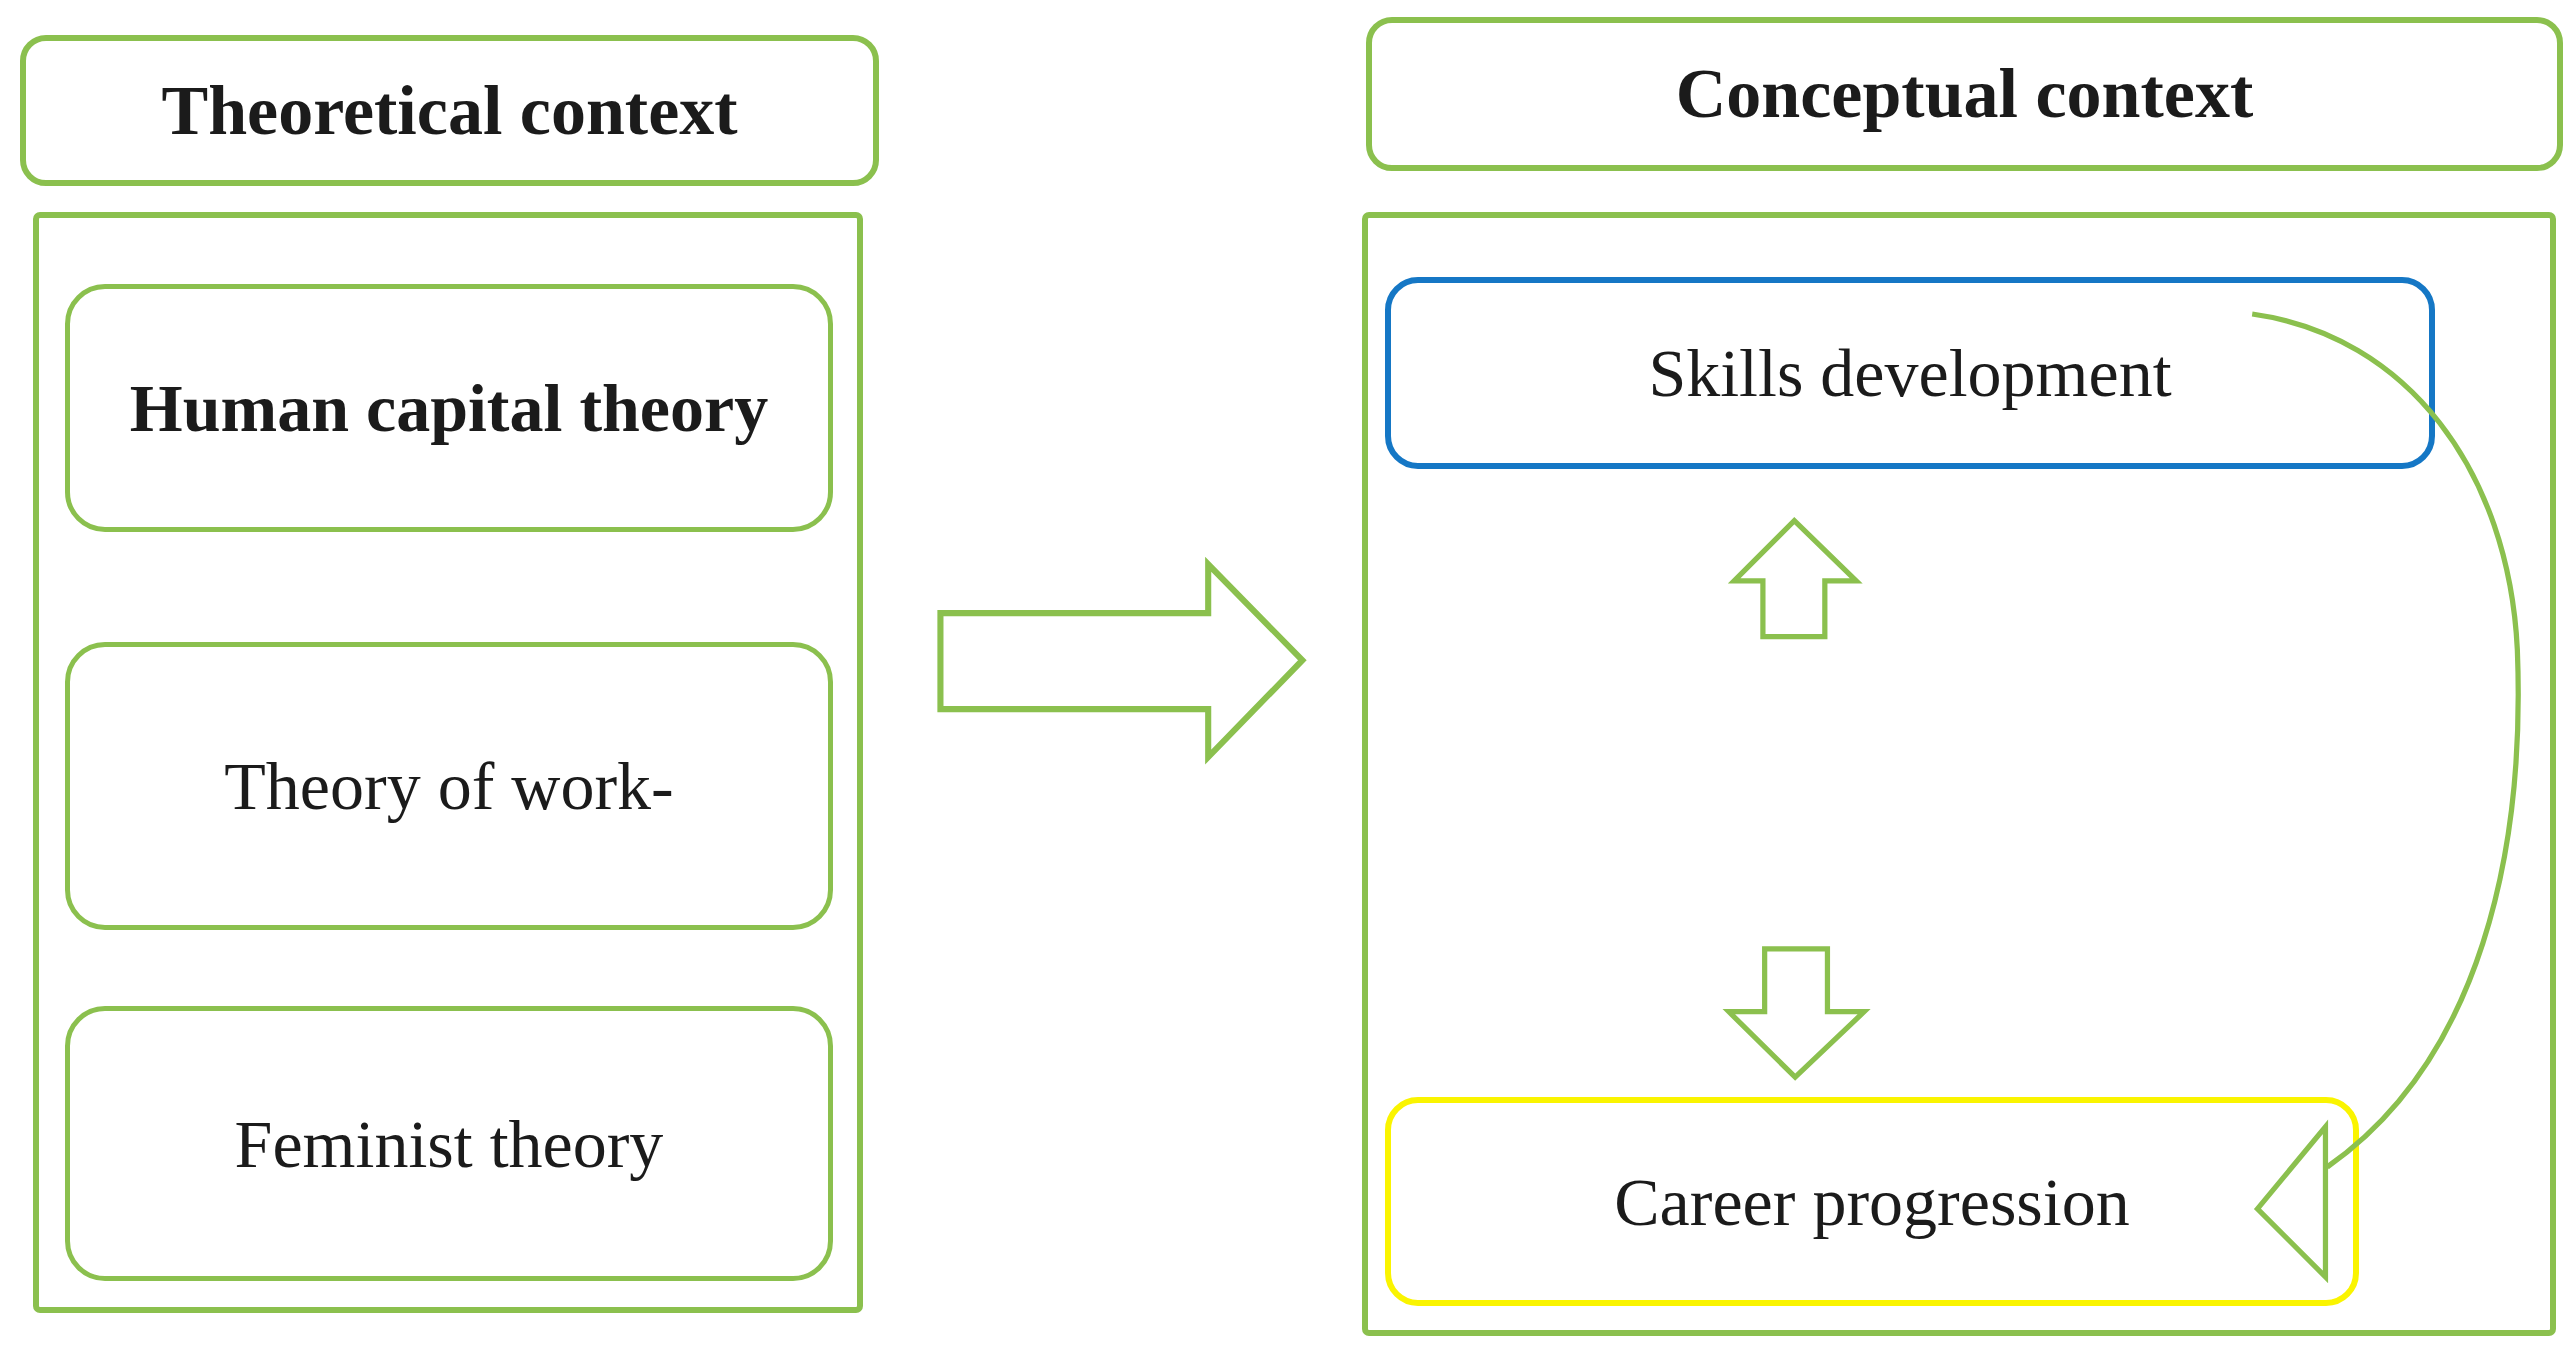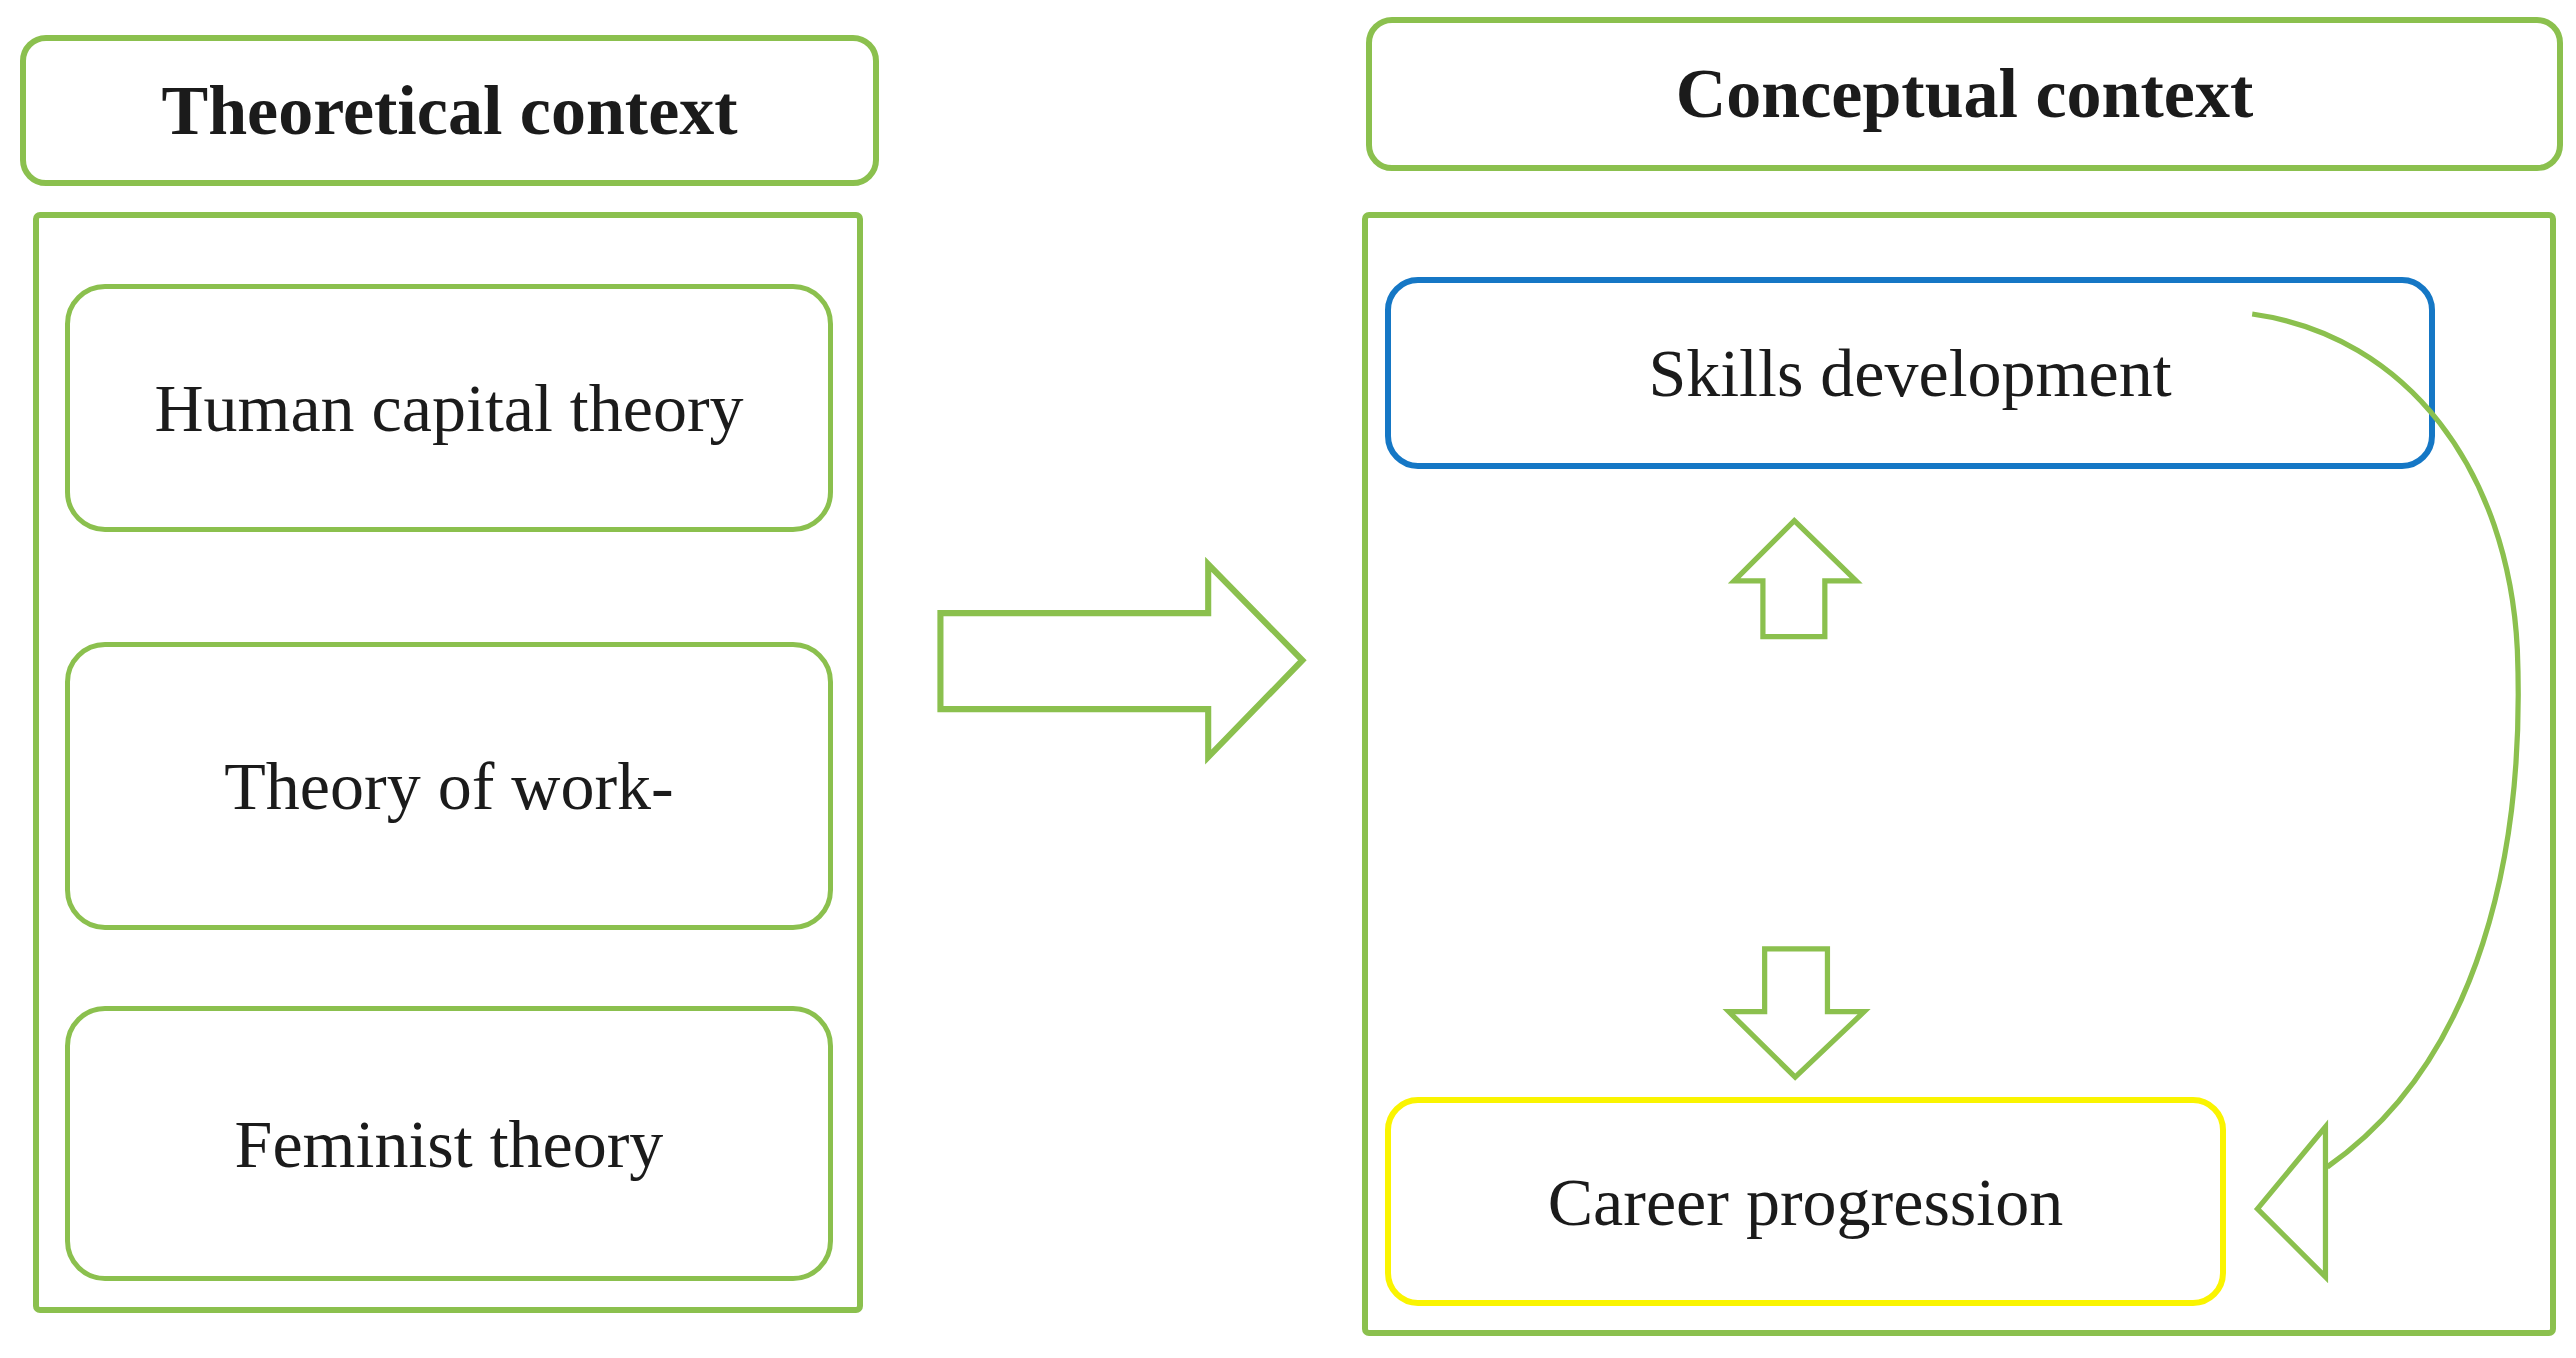--- a/index.html
+++ b/index.html
@@ -44,29 +44,29 @@
     box-sizing: border-box;
     z-index: 3;
   }
   .green-box  { border: 5.2px solid #8bc04e; border-radius: 40px; }
   .blue-box   { border: 6.1px solid #1577c5; border-radius: 33px; }
   .orange-box { border: 6.1px solid #f5871e; border-radius: 33px; }
   .yellow-box { border: 6.1px solid #faf400; border-radius: 33px; }
 
   .lheader    { left: 20px;   top: 35px;   width: 859px;  height: 151px; }
   .lcontainer { left: 33px;   top: 212px;  width: 830px;  height: 1101px; }
-  .lbox-1     { left: 65px;   top: 284px;  width: 768px;  height: 248px; }
+  .lbox-1     { left: 65px;   top: 284px;  width: 768px;  height: 248px; font-weight: bold; }
   .lbox-2     { left: 65px;   top: 642px;  width: 768px;  height: 288px; }
   .lbox-3     { left: 65px;   top: 1006px; width: 768px;  height: 275px; }
 
   .rheader    { left: 1366px; top: 17.4px;   width: 1197px; height: 154px; }
   .rcontainer { left: 1362px; top: 212px;  width: 1194px; height: 1124px; }
   .rbox-1     { left: 1385px; top: 277px;  width: 1050px;  height: 192px; }
   .rbox-2     { left: 1385px; top: 665px;  width: 869px;  height: 260px; }
-  .rbox-3     { left: 1385px; top: 1097px; width: 841px;  height: 209px; text-align: right; }
+  .rbox-3     { left: 1385px; top: 1097px; width: 974px;  height: 209px; text-align: right; }
 
   .connector-layer {
     position: absolute; left: 0; top: 0;
     width: 2576px; height: 1358px;
     z-index: 4;
     pointer-events: none;
   }
   .node-line { display: block; }
 </style>
 </head>

